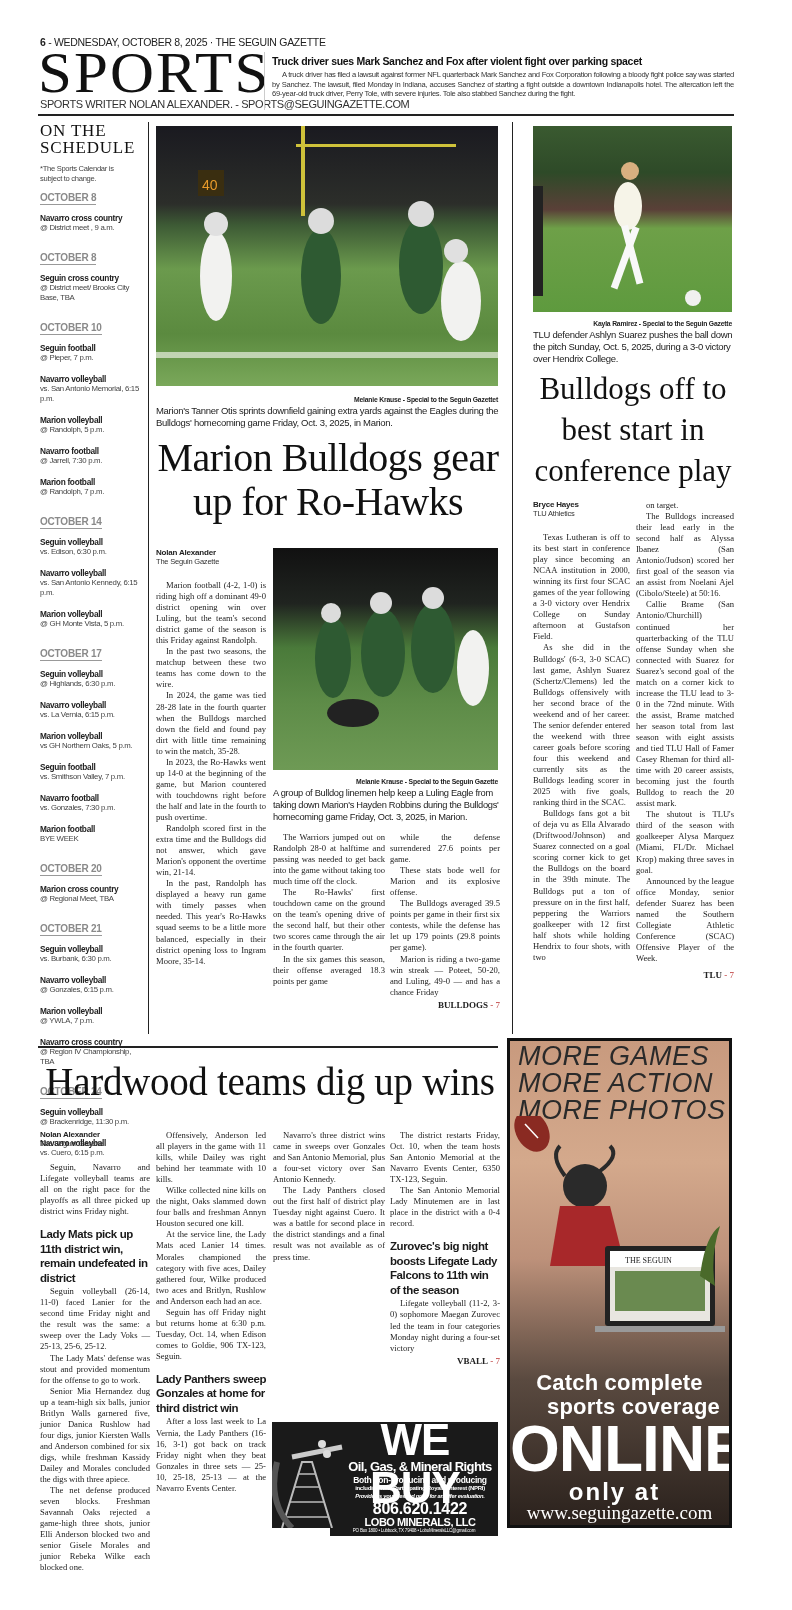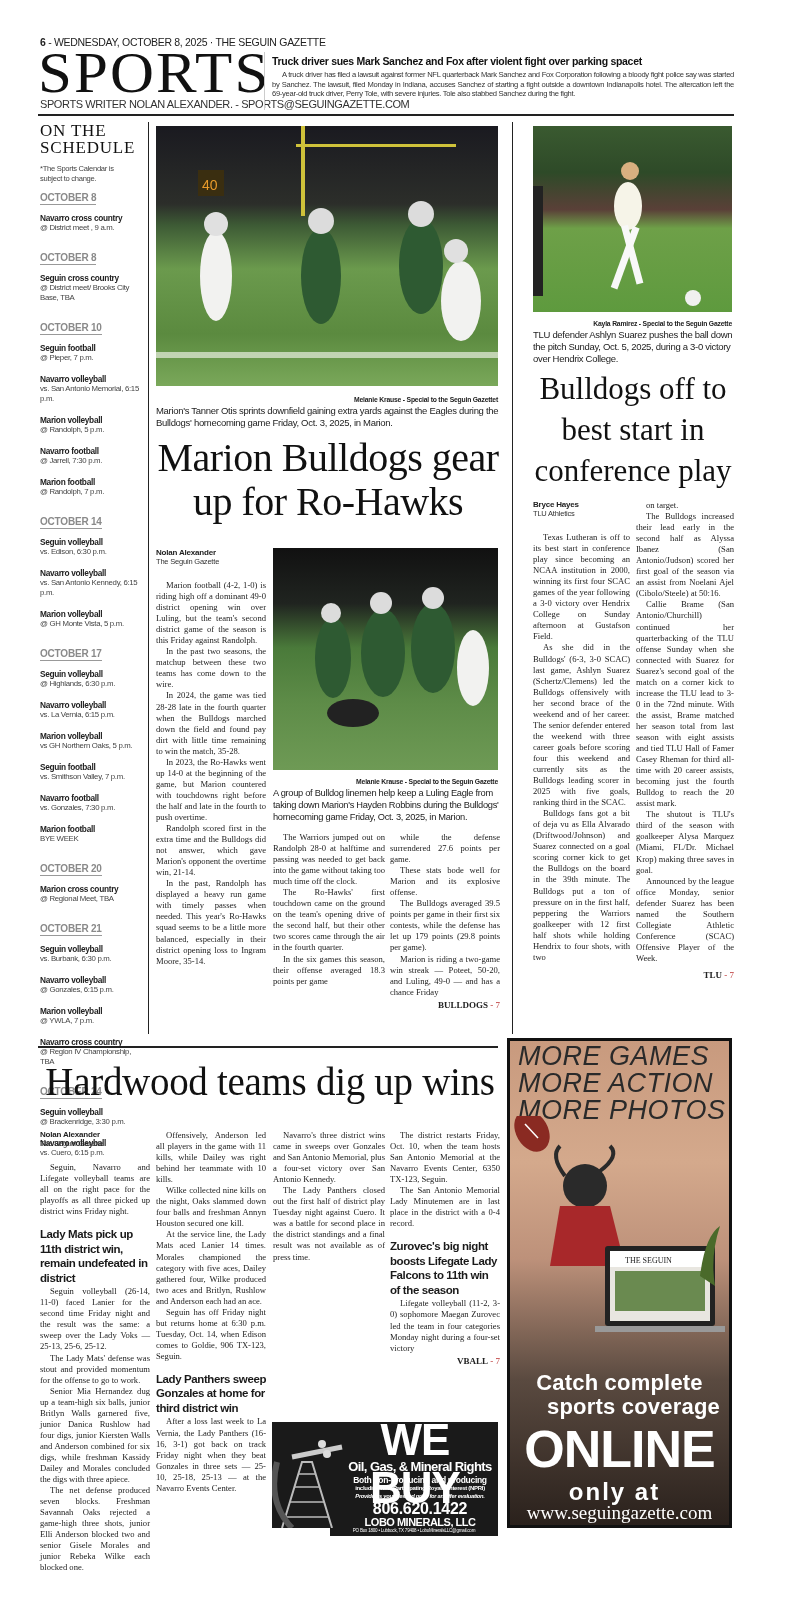--- a/index.html
+++ b/index.html
@@ -105,21 +105,21 @@
         <div class="sched-team">Navarro volleyball</div>
         <div class="sched-detail">@ Gonzales, 6:15 p.m.</div>
       </div><div class="sched-item">
         <div class="sched-team">Marion volleyball</div>
         <div class="sched-detail">@ YWLA, 7 p.m.</div>
       </div><div class="sched-item">
         <div class="sched-team">Navarro cross country</div>
         <div class="sched-detail">@ Region IV Championship, TBA</div>
       </div><div class="sched-date">OCTOBER 24</div><div class="sched-item">
         <div class="sched-team">Seguin volleyball</div>
-        <div class="sched-detail">@ Brackenridge, 3:30 p.m.</div>
+        <div class="sched-detail">@ Brackenridge, 11:30 p.m.</div>
       </div><div class="sched-item">
         <div class="sched-team">Navarro volleyball</div>
         <div class="sched-detail">vs. Cuero, 6:15 p.m.</div>
       </div></div>
 </div>
 <div class="vline" style="left:148px;top:122px;height:912px;"></div>
 
 <div class="abs photo" style="left:156px;top:126px;width:342px;height:260px;background:linear-gradient(180deg,#1a1a20 0%,#2c2e2a 30%,#3d5a35 38%,#6b9a4d 55%,#5b8a3f 80%,#7aa85a 100%);">
   <svg width="342" height="260" viewBox="0 0 342 260">
     <rect x="145" y="0" width="4" height="90" fill="#cfc23a"></rect>
@@ -302,16 +302,16 @@
     <rect x="95" y="130" width="110" height="80" rx="3" fill="#222"></rect>
     <rect x="100" y="135" width="100" height="70" fill="#e8e6e0"></rect>
     <rect x="100" y="135" width="100" height="16" fill="#fff"></rect>
     <text x="115" y="147" font-size="8" fill="#222" font-family="Liberation Serif, serif">THE SEGUIN</text>
     <rect x="105" y="155" width="90" height="40" fill="#6a8a50"></rect>
     <rect x="85" y="210" width="130" height="6" fill="#999"></rect>
     <path d="M190 160 Q195 120 210 110 Q200 140 205 170" fill="#4a6a2a"></path>
   </svg>
   <div class="abs sans" style="left:0;top:330px;width:219px;font-size:22px;line-height:24px;font-weight:bold;color:#fff;text-align:center;letter-spacing:0.2px;">Catch complete</div>
   <div class="abs sans" style="left:0;top:354px;width:247px;font-size:22px;line-height:24px;font-weight:bold;color:#fff;text-align:center;letter-spacing:0.2px;">sports coverage</div>
-  <div class="abs sans" style="left:0;top:380px;width:219px;font-size:52px;line-height:56px;font-weight:900;color:#fff;text-align:center;letter-spacing:-1px;">ONLINE</div>
+  <div class="abs sans" style="left:0;top:380px;width:219px;font-size:64px;line-height:56px;font-weight:900;color:#fff;text-align:center;letter-spacing:-1px;">ONLINE</div>
   <div class="abs sans" style="left:0;top:437px;width:209px;font-size:24px;font-weight:bold;color:#fff;text-align:center;letter-spacing:2px;">only at</div>
   <div class="abs serif" style="left:0;top:461px;width:219px;font-size:19px;color:#fff;text-align:center;">www.seguingazette.com</div>
 </div>
 
 </body></html>

